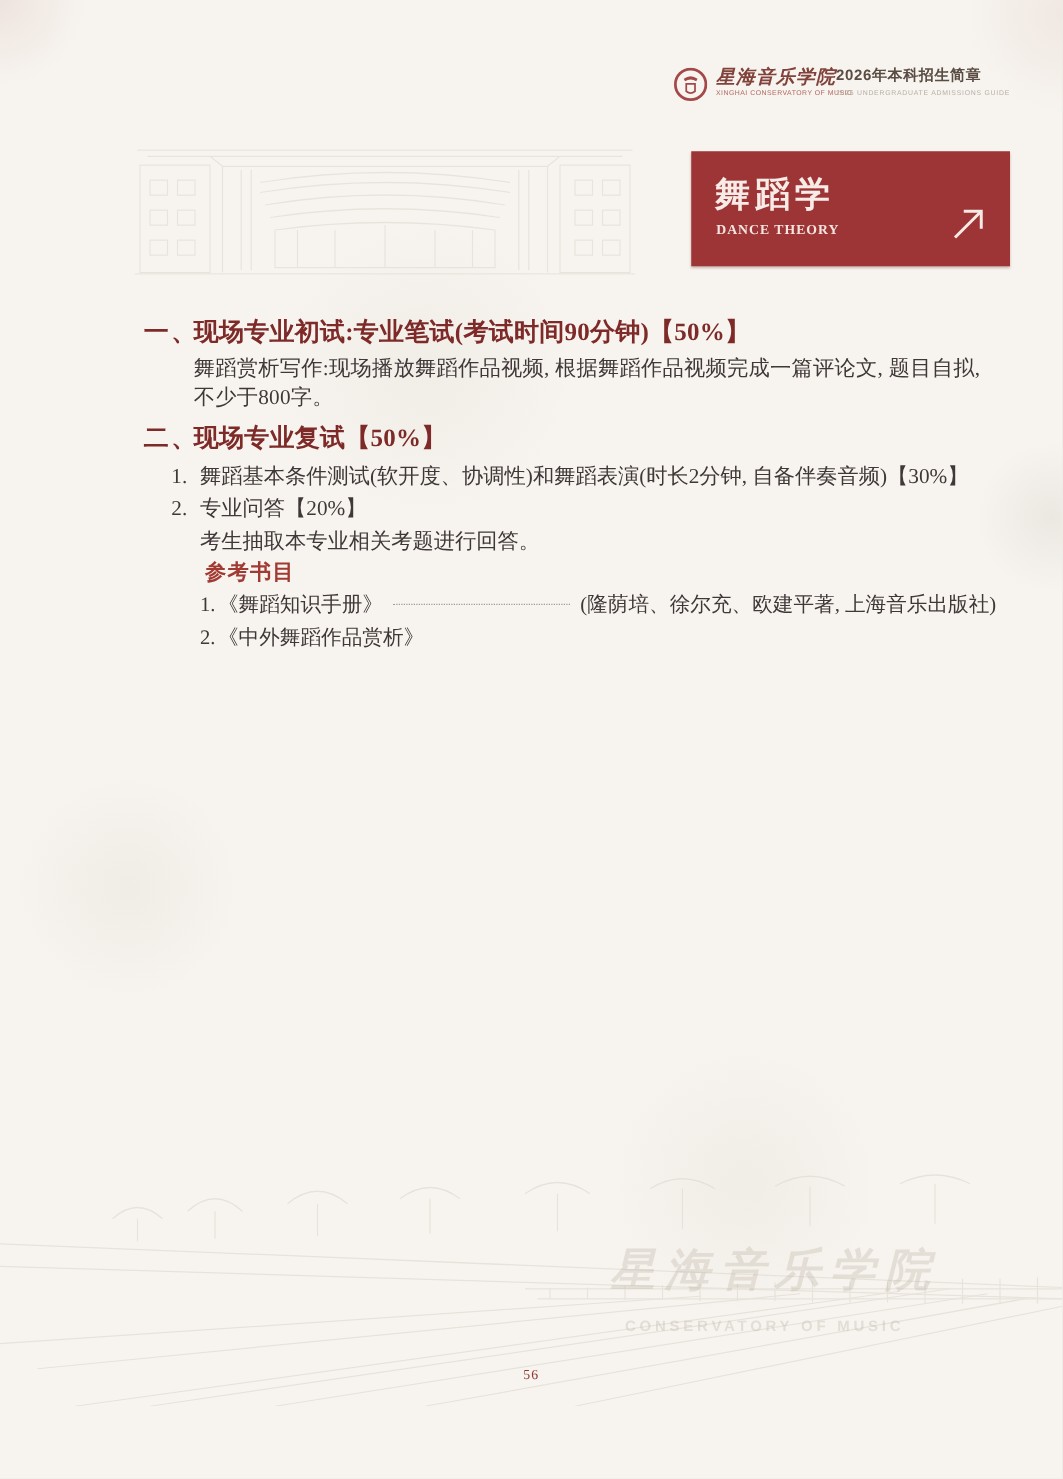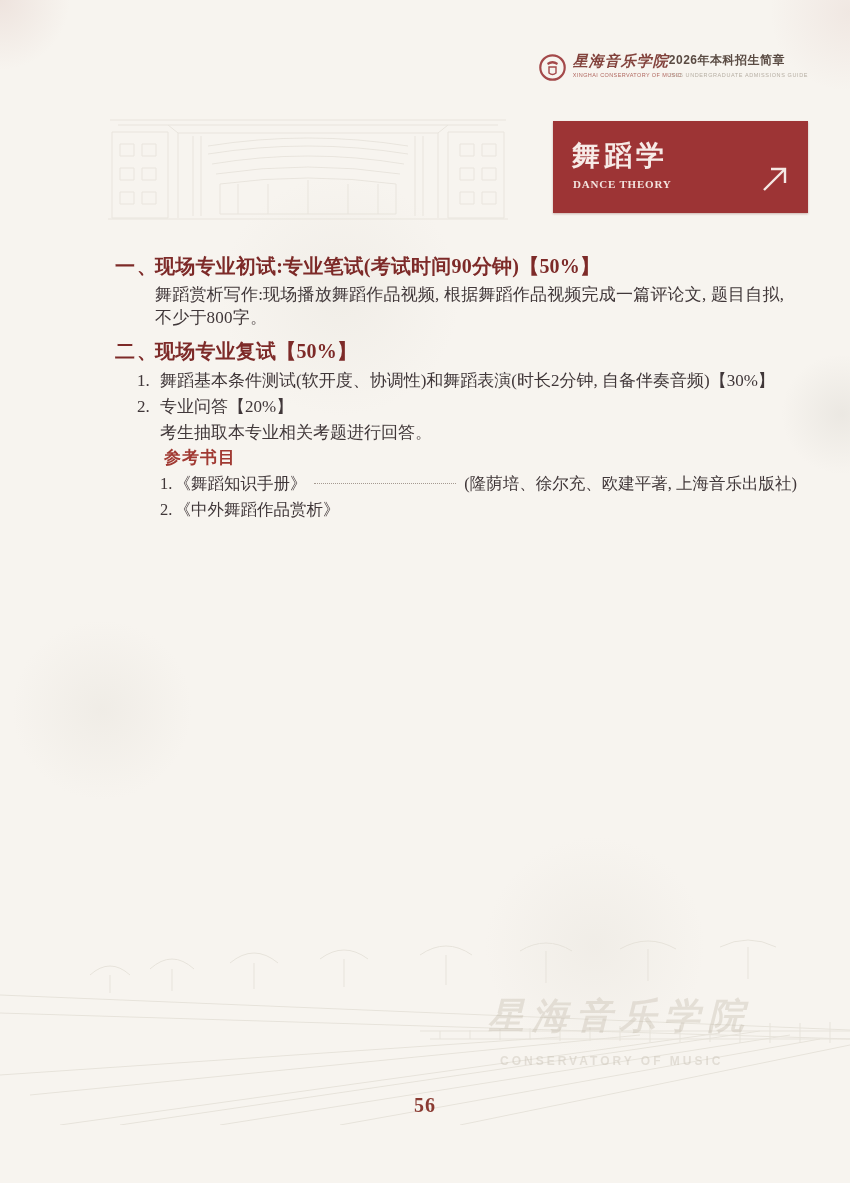--- a/index.html
+++ b/index.html
@@ -47,21 +47,21 @@
   .book-num{flex:none;margin-right:2px;}
   .book-title{flex:none;}
   .leader{flex:1;border-bottom:1.5px dotted #a59a91;margin:0 8px;transform:translateY(-5px);}
   .leader.hidden{border-bottom-color:transparent;}
   .book-authors{flex:none;white-space:nowrap;}
   
   .campus-wm{position:absolute;left:0;bottom:58px;opacity:.8;}
   .ghost-zh{position:absolute;left:488px;top:992px;font-size:36px;font-weight:bold;font-style:italic;color:rgba(178,168,152,.28);letter-spacing:8px;white-space:nowrap;}
   .ghost-en{position:absolute;left:500px;top:1032px;font-size:12px;font-weight:bold;color:rgba(185,177,162,.33);letter-spacing:3px;white-space:nowrap;font-family:"Liberation Sans",sans-serif;margin-top:22px;}
   
-  .page-num{position:absolute;left:0;right:0;top:1094px;text-align:center;font-size:20px;font-weight:bold;color:#8a3a32;letter-spacing:1px;}
+  .page-num{position:absolute;left:0;right:0;top:1094px;text-align:center;font-size:11px;font-weight:normal;color:#8a3a32;letter-spacing:1px;}
 </style>
 </head>
 <body>
 
 <div class="page">
 
   <div class="header">
     <svg class="seal" viewBox="0 0 27 27">
       <circle cx="13.5" cy="13.5" r="12.2" fill="none" stroke="#a4494a" stroke-width="2.2"></circle>
       <path d="M8 9 q5.5 -4 11 0 l-1 2 q-4.5 -3 -9 0 z" fill="#a4494a"></path>

